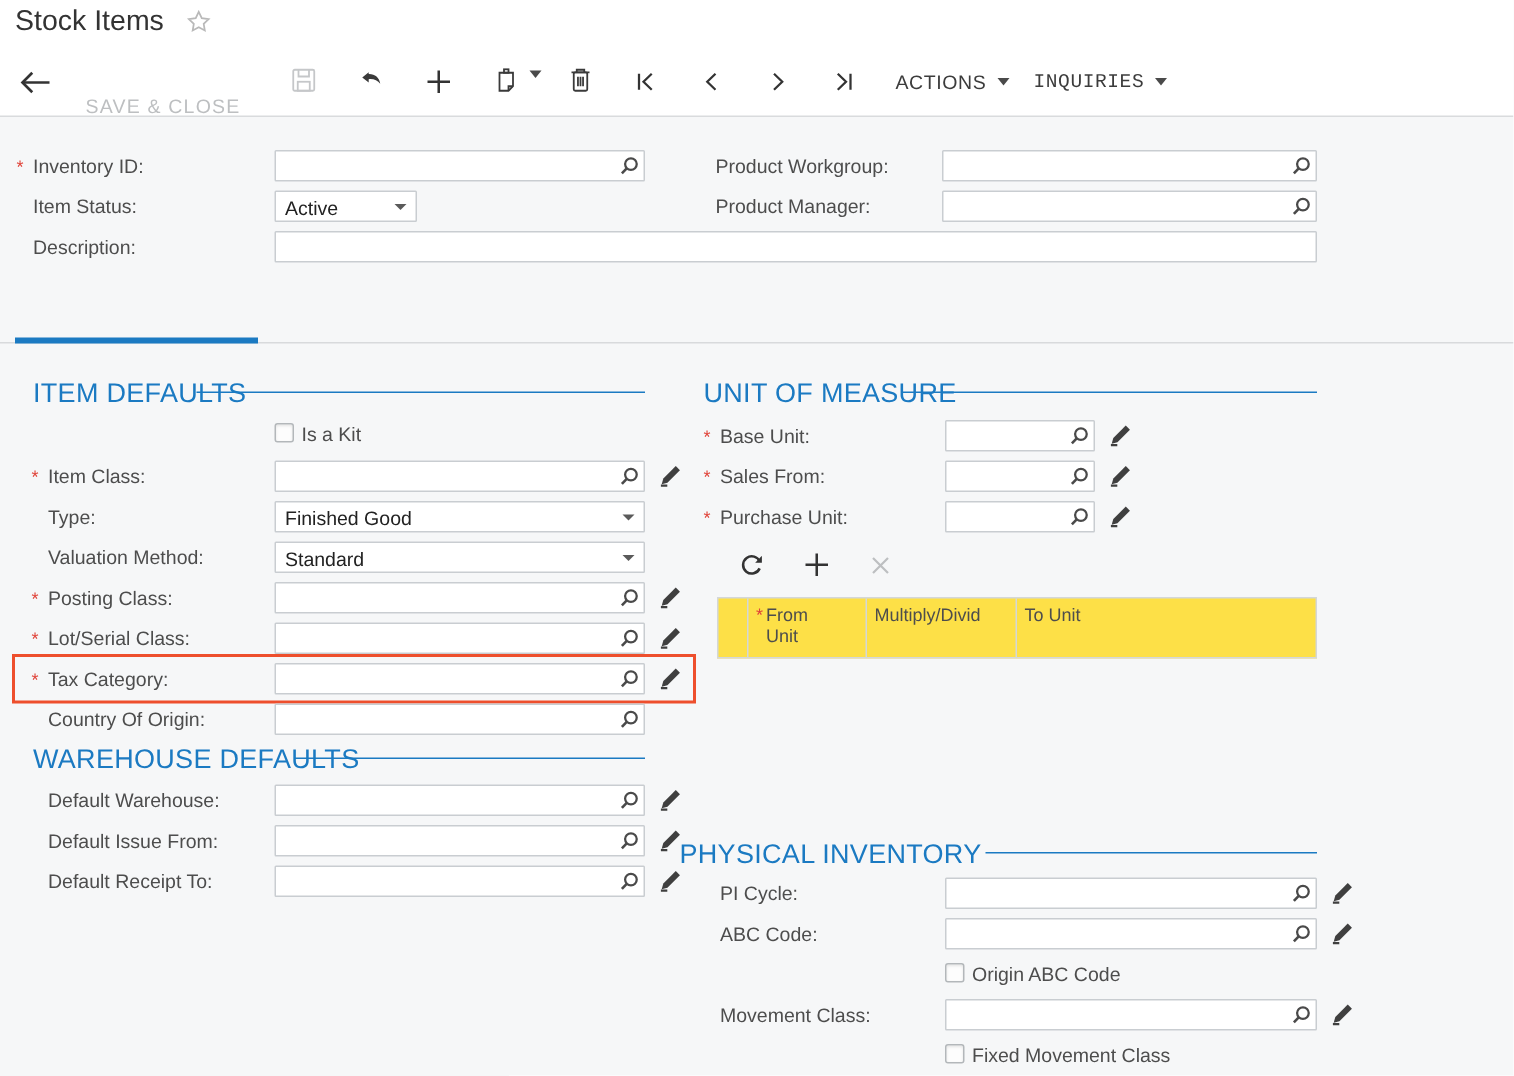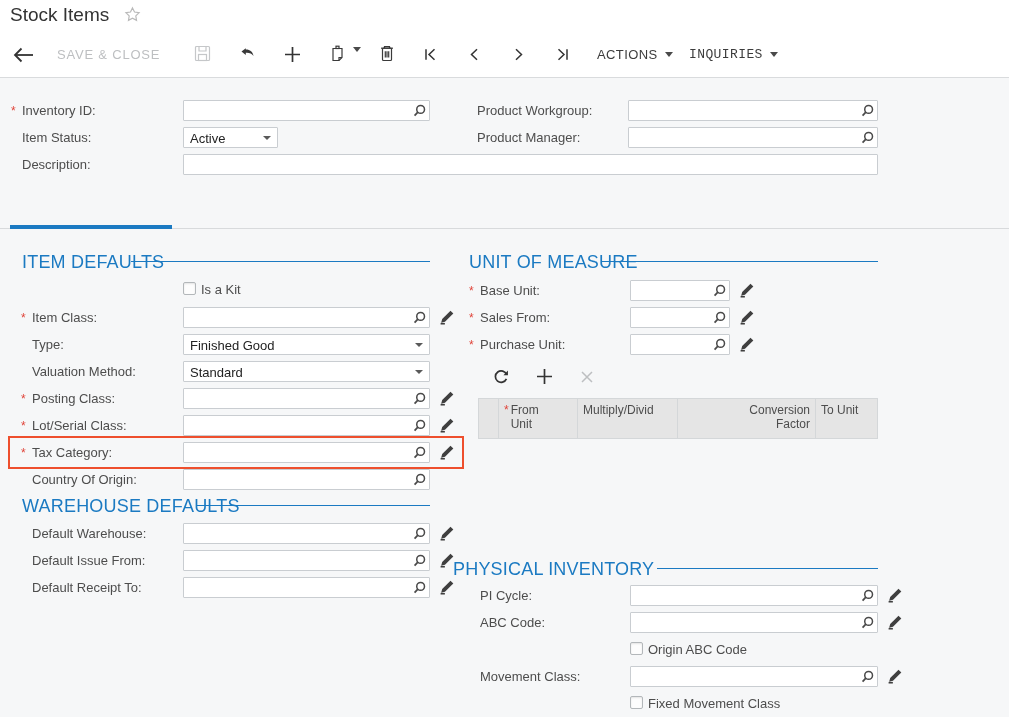--- a/index.html
+++ b/index.html
@@ -14,21 +14,21 @@
   *{margin:0;padding:0;box-sizing:border-box;}
   body{font-family:"Liberation Sans","DejaVu Sans",sans-serif;background:#fff;}
   #app{position:relative;width:1009px;height:717px;background:#fff;overflow:hidden;}
 
   .page-title{position:absolute;left:10px;top:4px;font-size:19px;color:#333;}
   .fav-star{position:absolute;left:124px;top:6px;}
 
   .toolbar{position:absolute;left:0;top:33px;width:1009px;height:45px;background:#fff;border-bottom:1px solid #d9dbdd;}
   .tb-icon{position:absolute;cursor:pointer;}
   .tb-text{position:absolute;font-size:13px;letter-spacing:.8px;color:#3c3c3c;display:flex;align-items:center;gap:7px;cursor:pointer;white-space:nowrap;}
-  .tb-text.disabled{color:#bdbfc1;cursor:default;}
+  .tb-text.disabled{color:#bdbfc1;cursor:default;margin-top:16px;}
   .caret{width:0;height:0;border-left:4px solid transparent;border-right:4px solid transparent;border-top:5px solid #4a4a4a;}
 
   .content{position:absolute;left:0;top:78px;width:1009px;height:639px;background:var(--bg);}
   
 
   .lbl{position:absolute;font-size:13px;color:var(--lbl);white-space:nowrap;line-height:15px;}
   .lbl .req{position:absolute;left:-11px;top:1px;color:var(--req);font-size:12px;}
   .fld{position:absolute;height:21px;background:#fff;border:1px solid var(--border);border-radius:1px;cursor:text;}
   .fld .mag{position:absolute;right:3px;top:3px;cursor:pointer;}
   .fld .val{position:absolute;left:6px;top:3px;font-size:13px;color:#222;white-space:nowrap;}
@@ -43,21 +43,21 @@
   .tab.active{color:var(--accent);}
   .tab-underline{position:absolute;left:10px;top:147px;width:162px;height:4px;background:var(--accent);}
 
   .sec-title{position:absolute;font-size:18px;letter-spacing:.2px;color:var(--accent);white-space:nowrap;}
   .sec-line{position:absolute;height:1px;background:var(--accent);}
 
   .hl-box{position:absolute;left:8px;top:358px;width:456px;height:33px;border:2px solid var(--hl);}
 
   .grid-icon{position:absolute;cursor:pointer;}
 
-  .uom-table{position:absolute;left:478px;top:320px;width:400px;height:41px;display:grid;grid-template-columns:20px 79px 100px 138px 63px;background:#e5e5e5;border:1px solid #d4d7d9;}
+  .uom-table{position:absolute;left:478px;top:320px;width:400px;height:41px;display:grid;grid-template-columns:20px 79px 100px 138px 63px;background:#fde047;border:1px solid #d4d7d9;}
   .uom-th{position:relative;border-right:1px solid #d4d7d9;padding:4px 5px;font-size:12px;color:var(--lbl);line-height:14px;}
   .uom-th:last-child{border-right:none;}
   .uom-th .hreq{color:var(--req);margin-right:2px;}
   .uom-th.num{text-align:right;}
   .w-narrow{display:inline-block;width:38px;vertical-align:top;}
   .w-right{display:inline-block;width:70px;text-align:right;vertical-align:top;}
   svg{display:block;}
 </style>
 </head>
 <body>
@@ -421,21 +421,20 @@
     <span class="grid-icon" style="left:580px;top:292px;">
       <svg width="14" height="14" viewBox="0 0 14 14">
           <path d="M2 2l10 10M12 2 2 12" stroke="#bdbfc1" stroke-width="1.5"></path>
         </svg>
     </span>
 
     <div class="uom-table">
       <div class="uom-th"></div>
       <div class="uom-th"><span class="hreq">*</span><span class="w-narrow">From Unit</span></div>
       <div class="uom-th"><span>Multiply/Divid</span></div>
-      <div class="uom-th num"><span class="w-right">Conversion Factor</span></div>
       <div class="uom-th"><span>To Unit</span></div>
     </div>
 
     <div class="sec-title" style="left:453px;top:481px;">PHYSICAL INVENTORY</div>
     <div class="sec-line" style="left:657px;top:490px;width:221px;"></div>
 
     <div class="lbl" style="left:480px;top:510px;"><span>PI Cycle:</span></div>
     <div class="fld" style="left:630px;top:507px;width:248px;">
       <span class="val"></span>
       <span class="mag">

